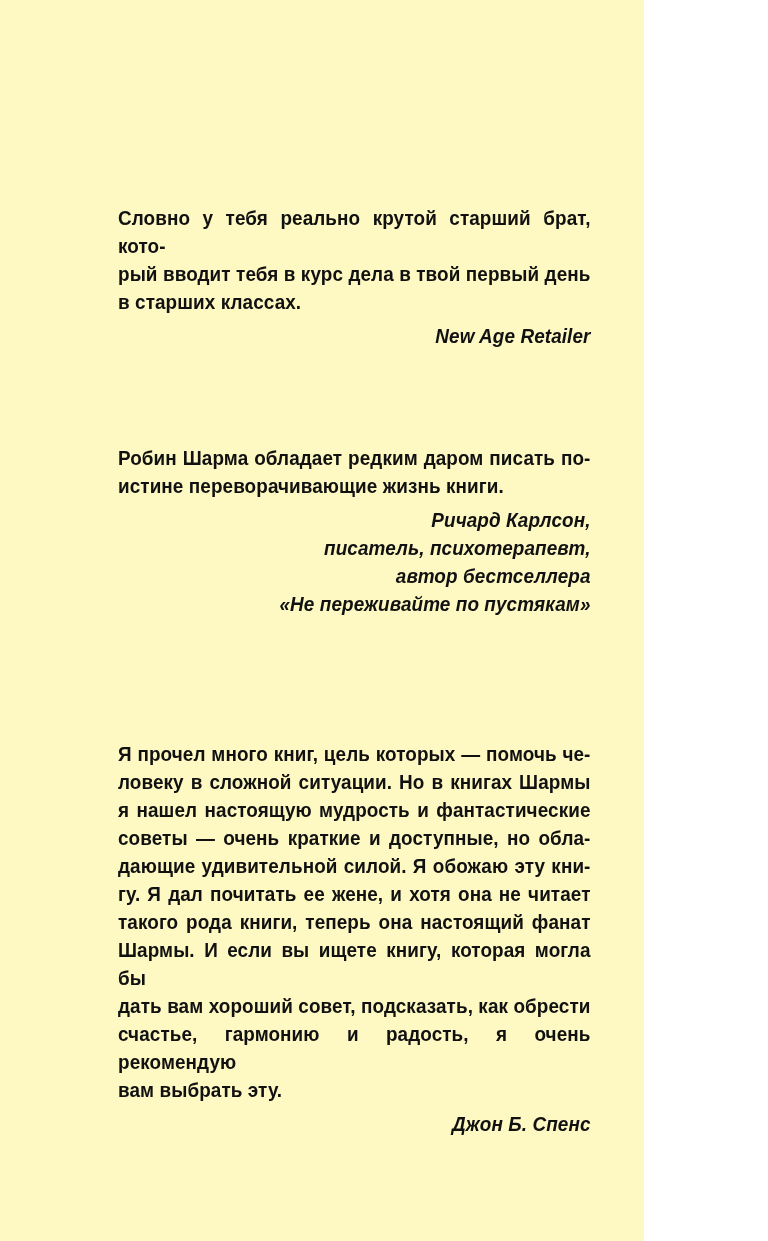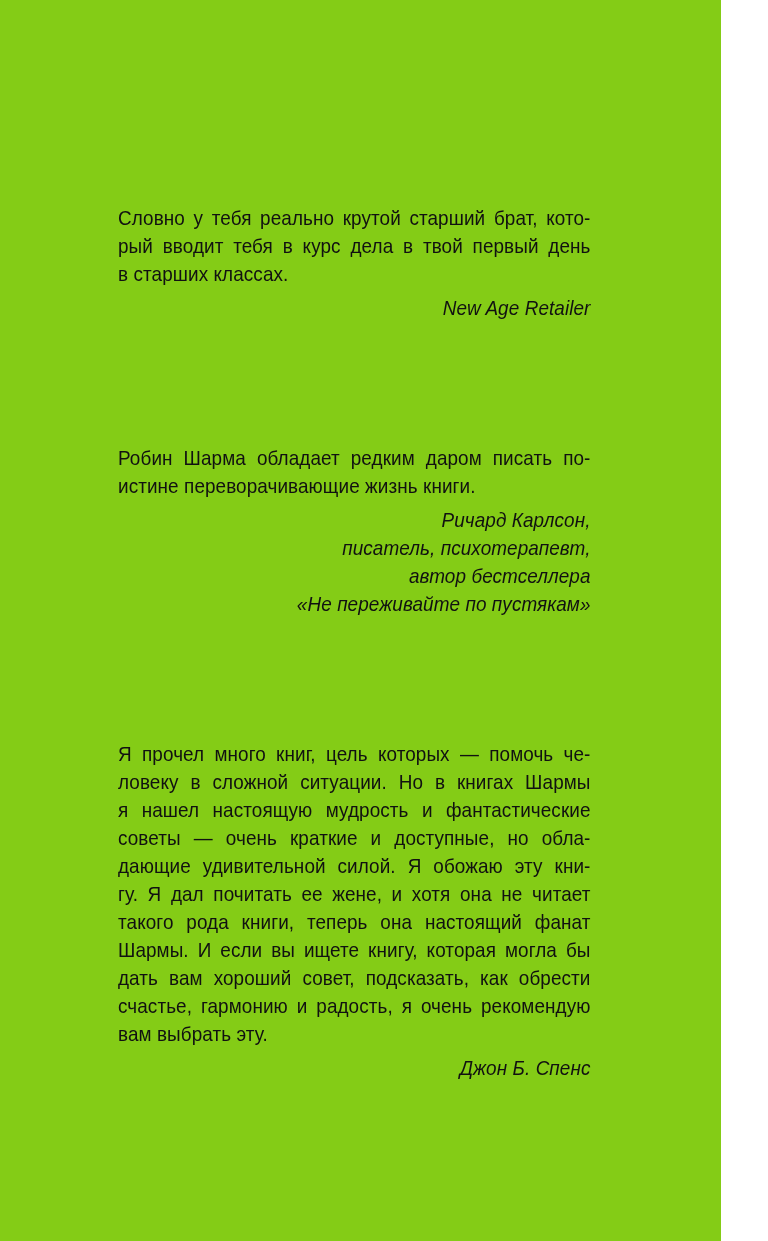--- a/index.html
+++ b/index.html
@@ -3,25 +3,26 @@
 <meta charset="utf-8">
 <title>Book page</title>
 <style>
   html, body {
     margin: 0;
     padding: 0;
     background: #ffffff;
   }
   .page {
     position: relative;
-    width: 721px;
+    width: 644px;
     height: 1241px;
-    background: #84cc16;
+    background: #fef9c3;
     overflow: hidden;
     font-family: "Liberation Sans", "DejaVu Sans", sans-serif;
+    font-weight: bold;
   }
   
   .text-column {
     position: absolute;
     left: 118px;
     top: 0;
     width: 525px;
     height: 1241px;
     transform: scaleX(0.9);
     transform-origin: 0 0;

